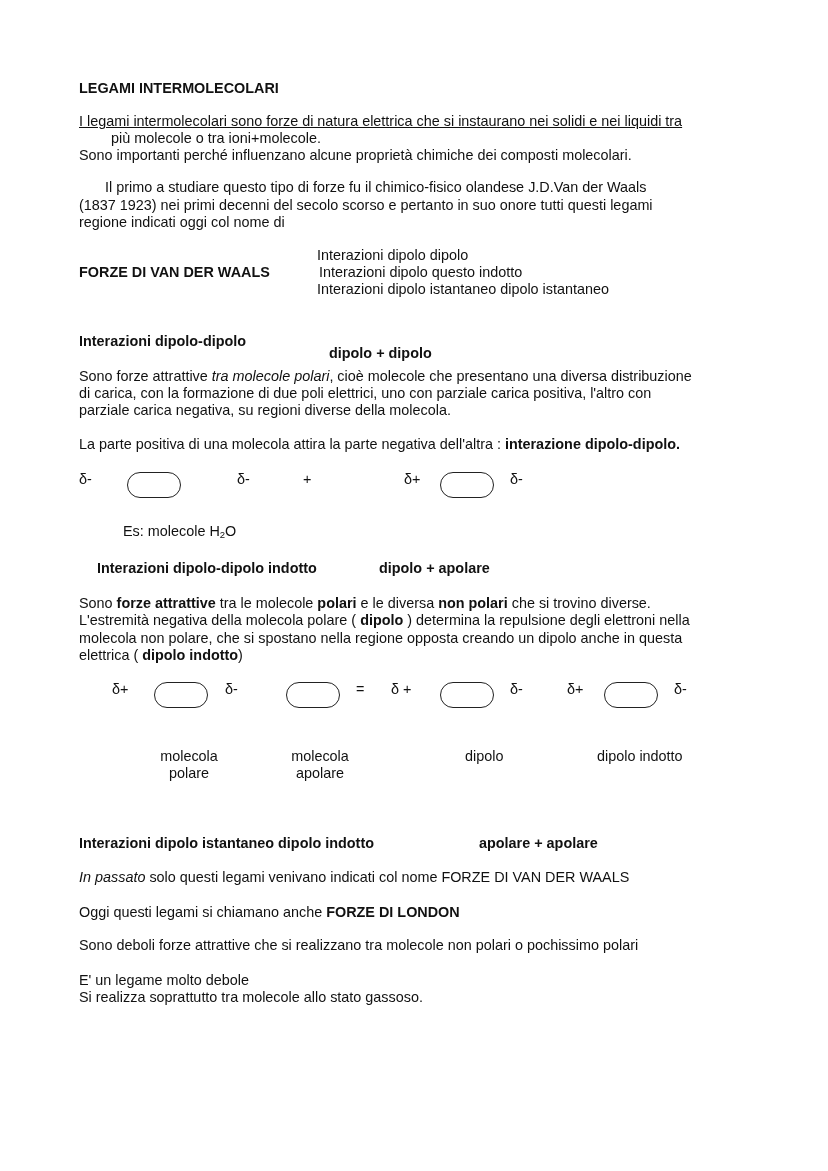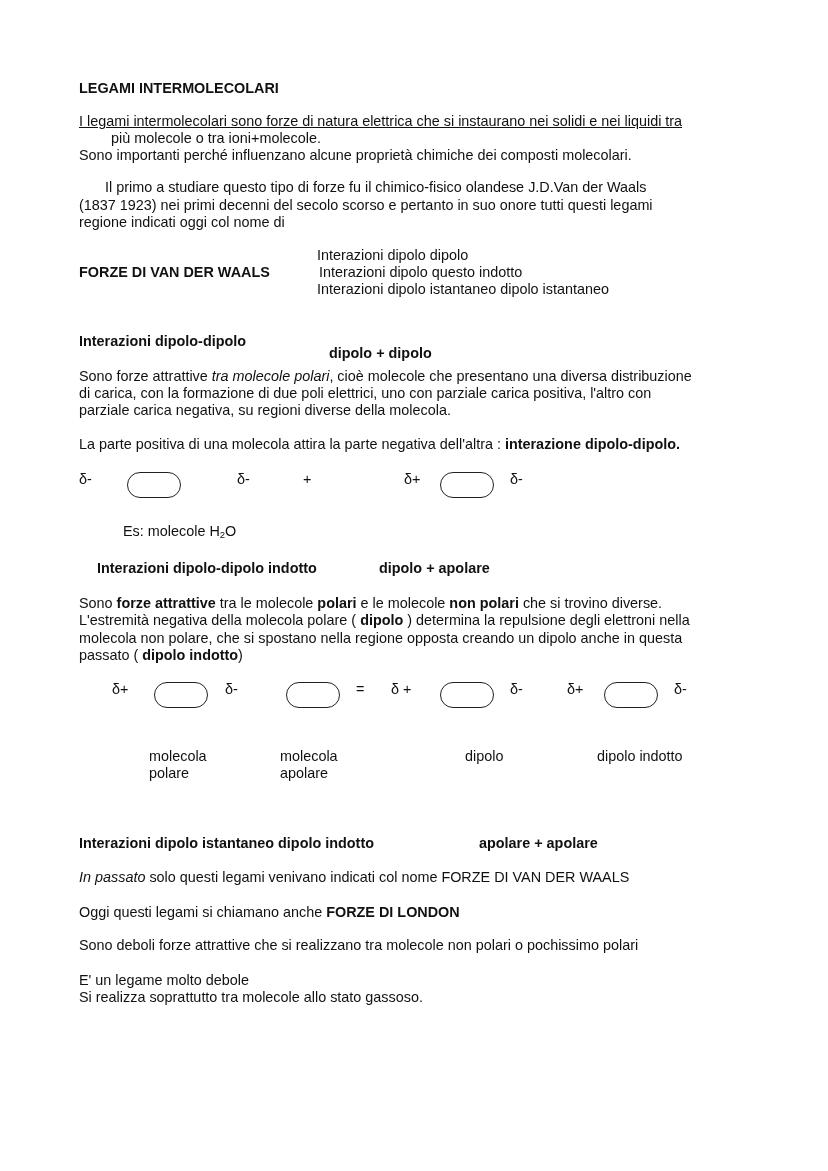--- a/index.html
+++ b/index.html
@@ -22,21 +22,21 @@
     .i { font-style: italic; }
     .pill {
       position: absolute;
       width: 52px;
       height: 24px;
       border: 1.6px solid #222;
       border-radius: 13px;
       box-sizing: content-box;
       background: #fff;
     }
-    .center { text-align: left; }
+    .center { text-align: center; }
     sub { font-size: 9.5px; vertical-align: -2px; line-height: 0; }
   </style>
 </head>
 <body>
 
 <div class="abs b" style="left:79px; top:80px;">LEGAMI INTERMOLECOLARI</div>
 
 <div class="abs" style="left:79px; top:113px;text-decoration:underline;">I legami intermolecolari sono forze di natura elettrica che si instaurano nei solidi e nei liquidi tra</div>
 <div class="abs" style="left:79px; top:130px;margin-left:32px;">più molecole o tra ioni+molecole.</div>
 <div class="abs" style="left:79px; top:147px;">Sono importanti perché influenzano alcune proprietà chimiche dei composti molecolari.</div>
@@ -67,24 +67,24 @@
   <div class="abs" style="left:404px; top:471px;">δ+</div>
   <div class="pill" style="left:440px; top:472px;"></div>
   <div class="abs" style="left:510px; top:471px;">δ-</div>
 </div>
 
 <div class="abs" style="left:79px; top:523px;margin-left:44px;"><span>Es: molecole H</span><sub>2</sub><span>O</span></div>
 
 <div class="abs b" style="left:61px; top:560px;margin-left:36px;">Interazioni dipolo-dipolo indotto</div>
 <div class="abs b" style="left:379px; top:560px;">dipolo + apolare</div>
 
-<div class="abs" style="left:79px; top:595px;"><span>Sono </span><span class="b">forze attrattive</span><span> tra le molecole </span><span class="b">polari</span><span> e le molecole </span><span class="b">non polari</span><span> che si trovino diverse.</span></div>
+<div class="abs" style="left:79px; top:595px;"><span>Sono </span><span class="b">forze attrattive</span><span> tra le molecole </span><span class="b">polari</span><span> e le diversa </span><span class="b">non polari</span><span> che si trovino diverse.</span></div>
 <div class="abs" style="left:79px; top:612px;"><span>L'estremità negativa della molecola polare ( </span><span class="b">dipolo</span><span> ) determina la repulsione degli elettroni nella</span></div>
 <div class="abs" style="left:79px; top:630px;">molecola non polare, che si spostano nella regione opposta creando un dipolo anche in questa</div>
-<div class="abs" style="left:79px; top:647px;"><span>passato ( </span><span class="b">dipolo indotto</span><span>)</span></div>
+<div class="abs" style="left:79px; top:647px;"><span>elettrica ( </span><span class="b">dipolo indotto</span><span>)</span></div>
 
 <div>
   <div class="abs" style="left:112px; top:681px;">δ+</div>
   <div class="pill" style="left:154px; top:682px;"></div>
   <div class="abs" style="left:225px; top:681px;">δ-</div>
   <div class="pill" style="left:286px; top:682px;"></div>
   <div class="abs" style="left:356px; top:681px;">=</div>
   <div class="abs" style="left:391px; top:681px;">δ +</div>
   <div class="pill" style="left:440px; top:682px;"></div>
   <div class="abs" style="left:510px; top:681px;">δ-</div>

